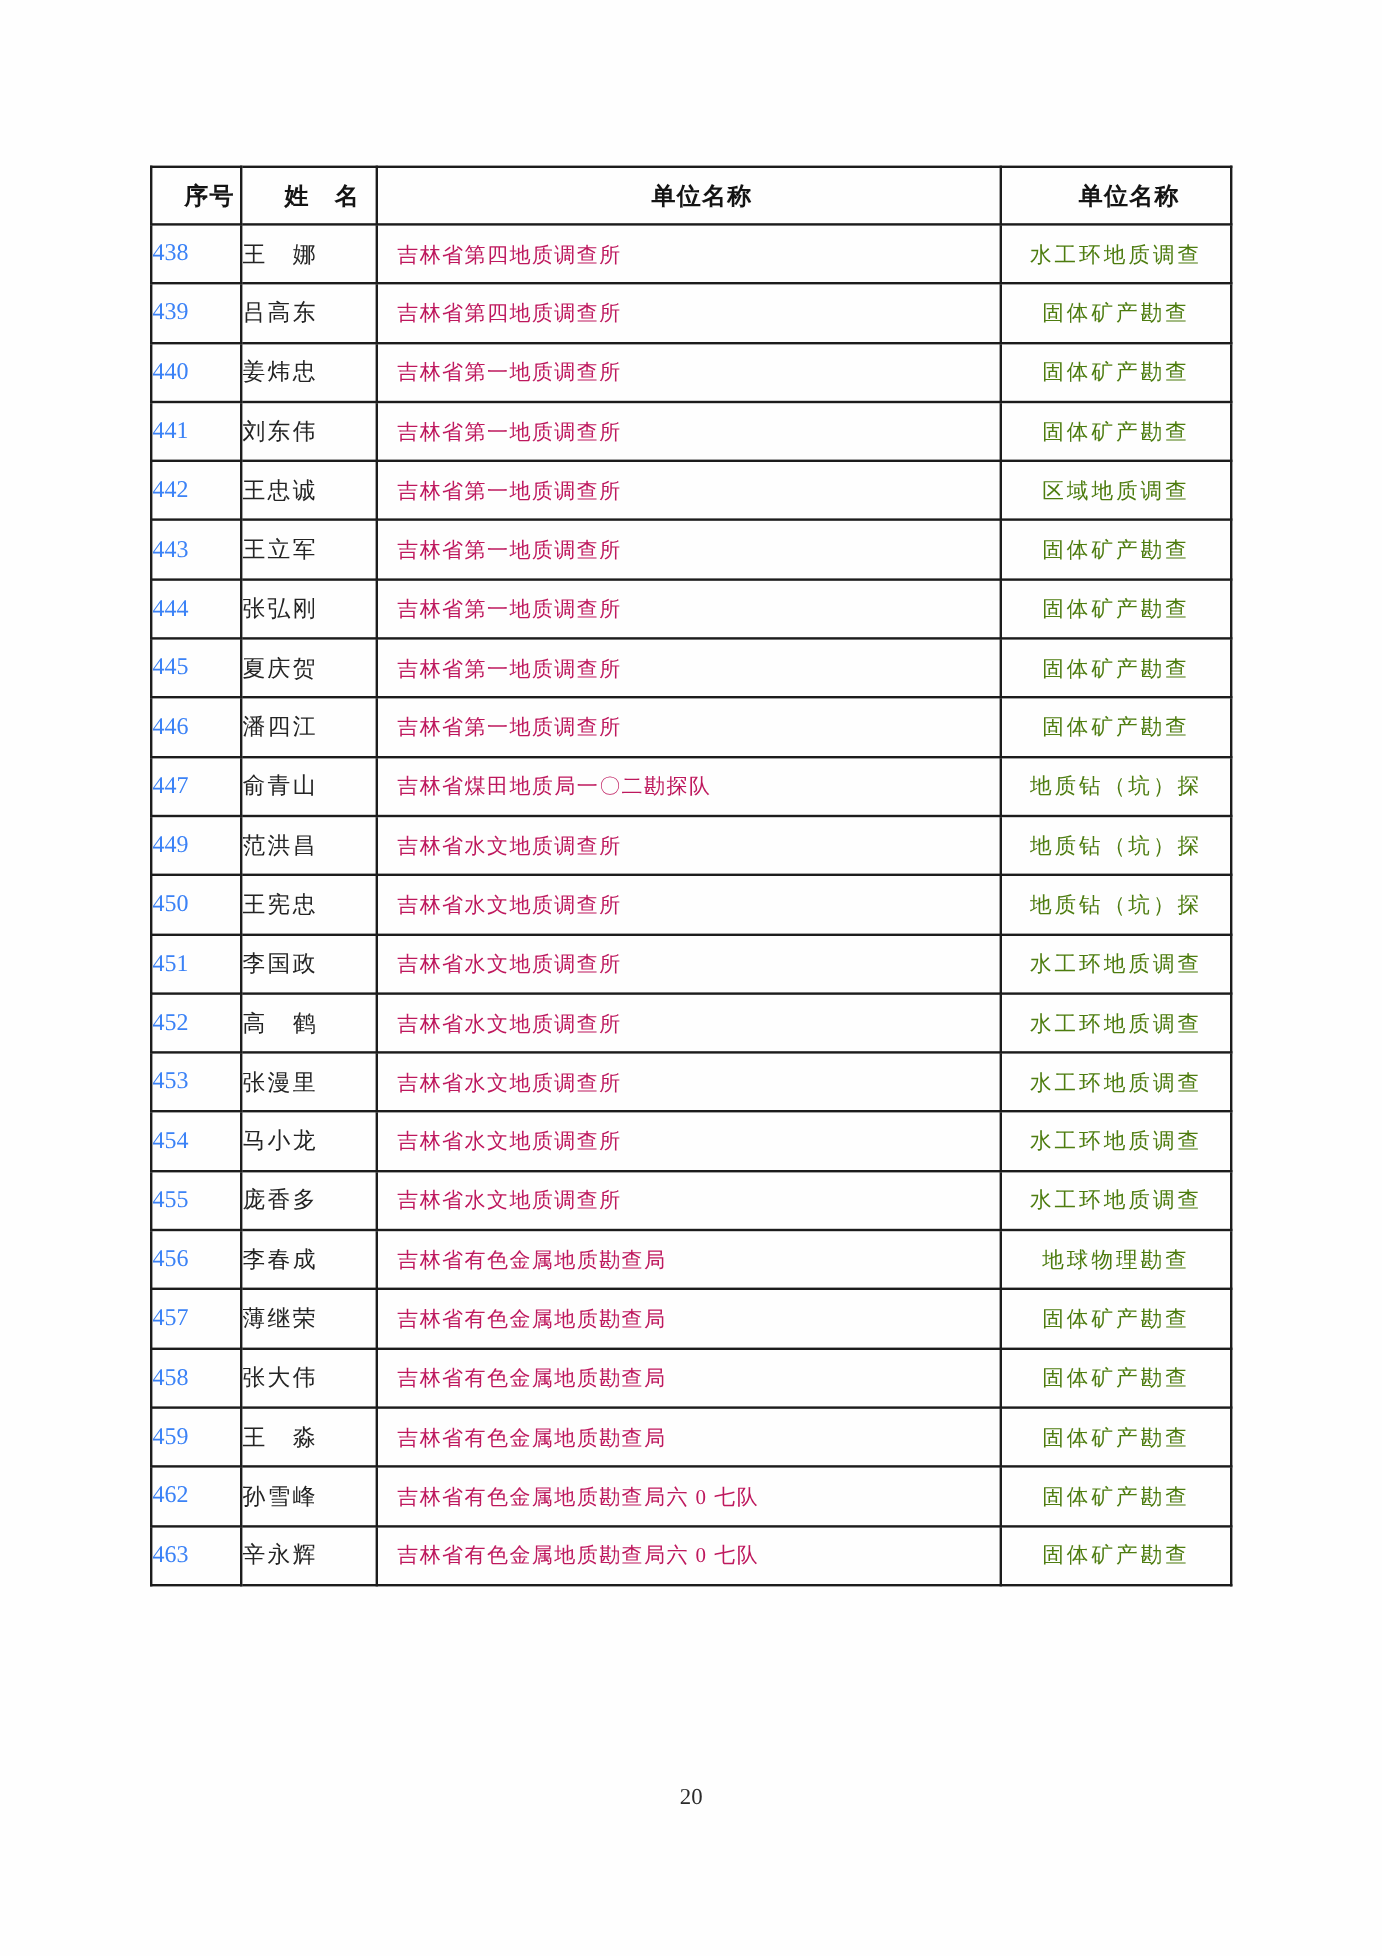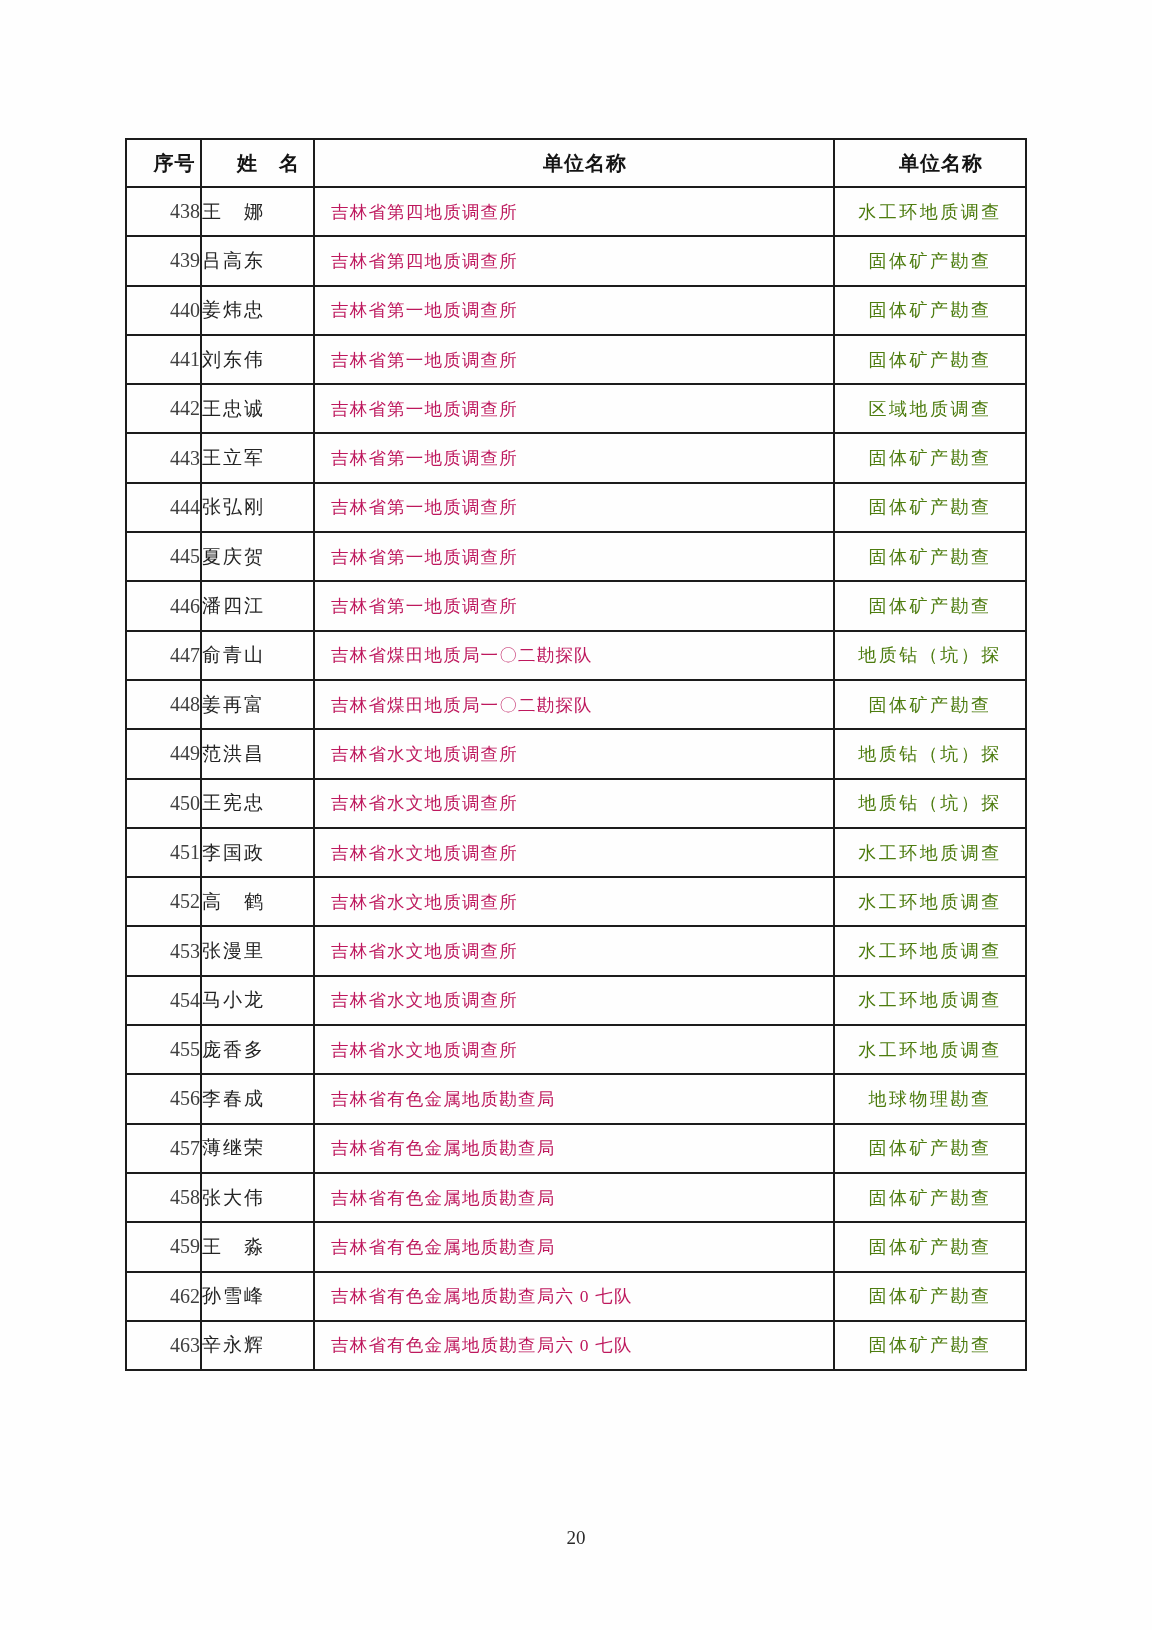--- a/index.html
+++ b/index.html
@@ -28,30 +28,29 @@
     height:46px;
     font-family:"Liberation Sans","DejaVu Sans",sans-serif;
     font-weight:700;
     font-size:20px;
     letter-spacing:1px;
     text-align:center;
     color:#141414;
     padding-left:22px;
   }
   .roster tbody tr{height:49.3px;}
-  td.c-serial{text-align:right;font-size:20px;color:#404040;}
+  td.c-serial{text-align:left;font-size:20px;color:#3b82f6;}
   td.c-name{font-size:19px;letter-spacing:2px;color:#242424;}
   td.c-unit{text-align:left;padding-left:16px;font-size:17.5px;letter-spacing:1.2px;color:#be185d;}
   td.c-cat{text-align:center;font-size:18px;letter-spacing:2.5px;color:#4d7c0f;}
   .page-number{
     position:absolute;top:1487px;left:0;width:100%;
     text-align:center;
     font-size:19px;
     color:#2a2a2a;
-    margin-top:40px;
   }
 </style>
 </head>
 <body>
 
 <div class="page">
 
   <table class="roster">
     <colgroup>
       <col style="width:75px">
@@ -122,26 +121,20 @@
           <td class="c-unit">吉林省第一地质调查所</td>
           <td class="c-cat">固体矿产勘查</td>
         </tr>
         <tr>
           <td class="c-serial">447</td>
           <td class="c-name">俞青山</td>
           <td class="c-unit">吉林省煤田地质局一〇二勘探队</td>
           <td class="c-cat">地质钻（坑）探</td>
         </tr>
         <tr>
-          <td class="c-serial">448</td>
-          <td class="c-name">姜再富</td>
-          <td class="c-unit">吉林省煤田地质局一〇二勘探队</td>
-          <td class="c-cat">固体矿产勘查</td>
-        </tr>
-        <tr>
           <td class="c-serial">449</td>
           <td class="c-name">范洪昌</td>
           <td class="c-unit">吉林省水文地质调查所</td>
           <td class="c-cat">地质钻（坑）探</td>
         </tr>
         <tr>
           <td class="c-serial">450</td>
           <td class="c-name">王宪忠</td>
           <td class="c-unit">吉林省水文地质调查所</td>
           <td class="c-cat">地质钻（坑）探</td>

